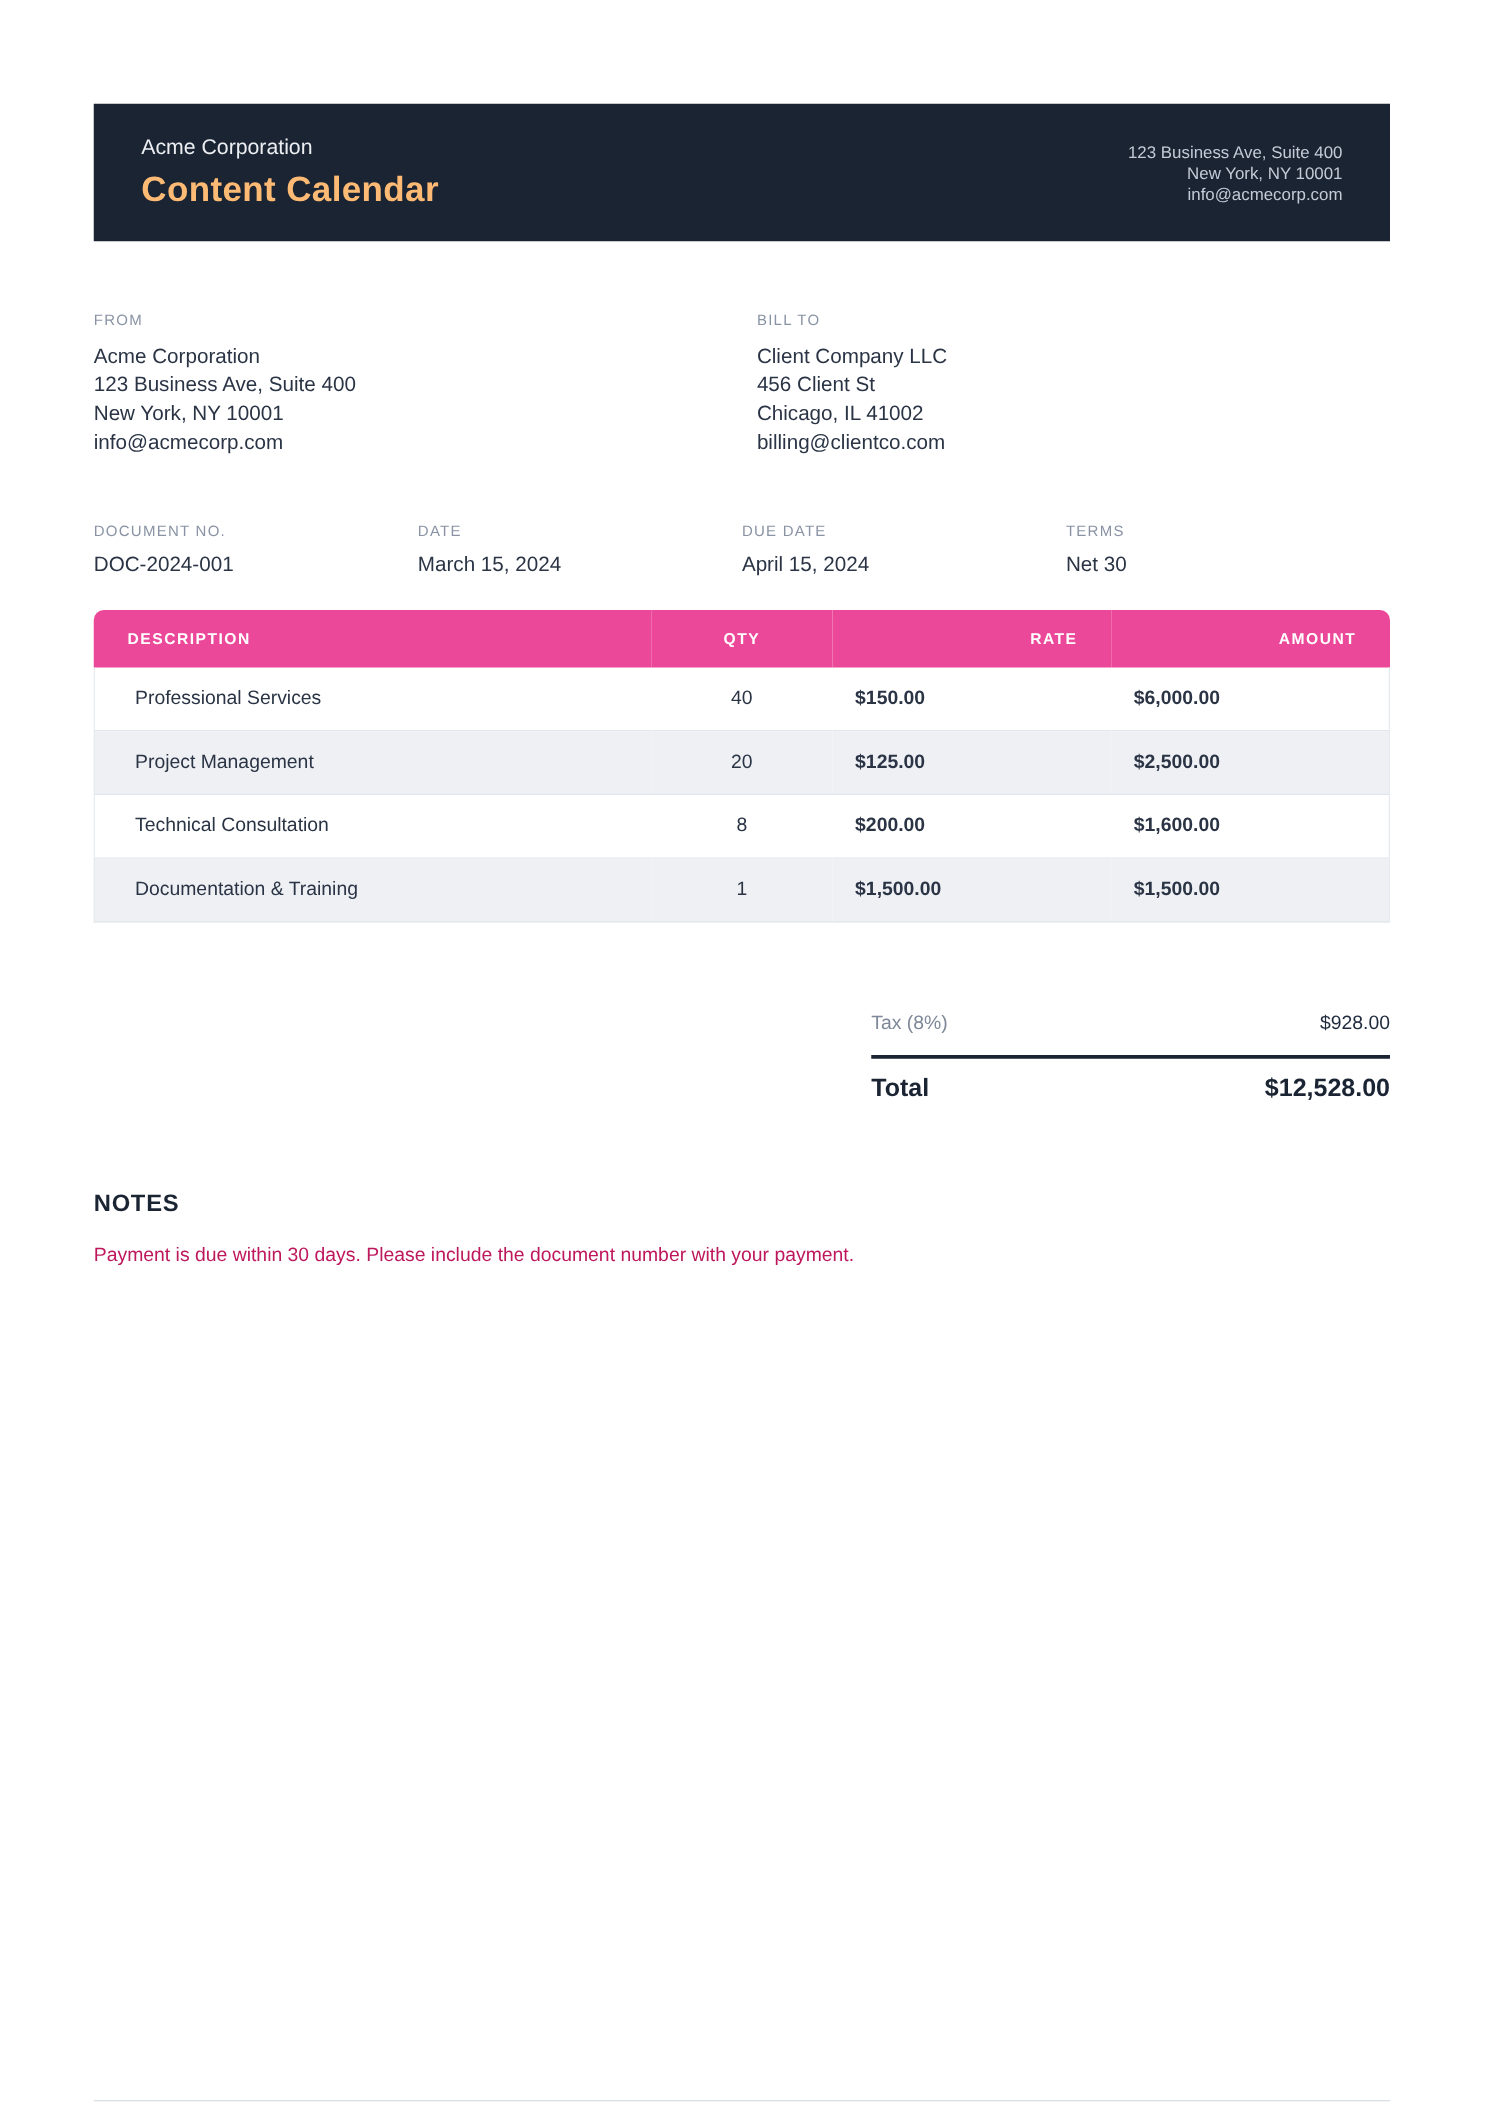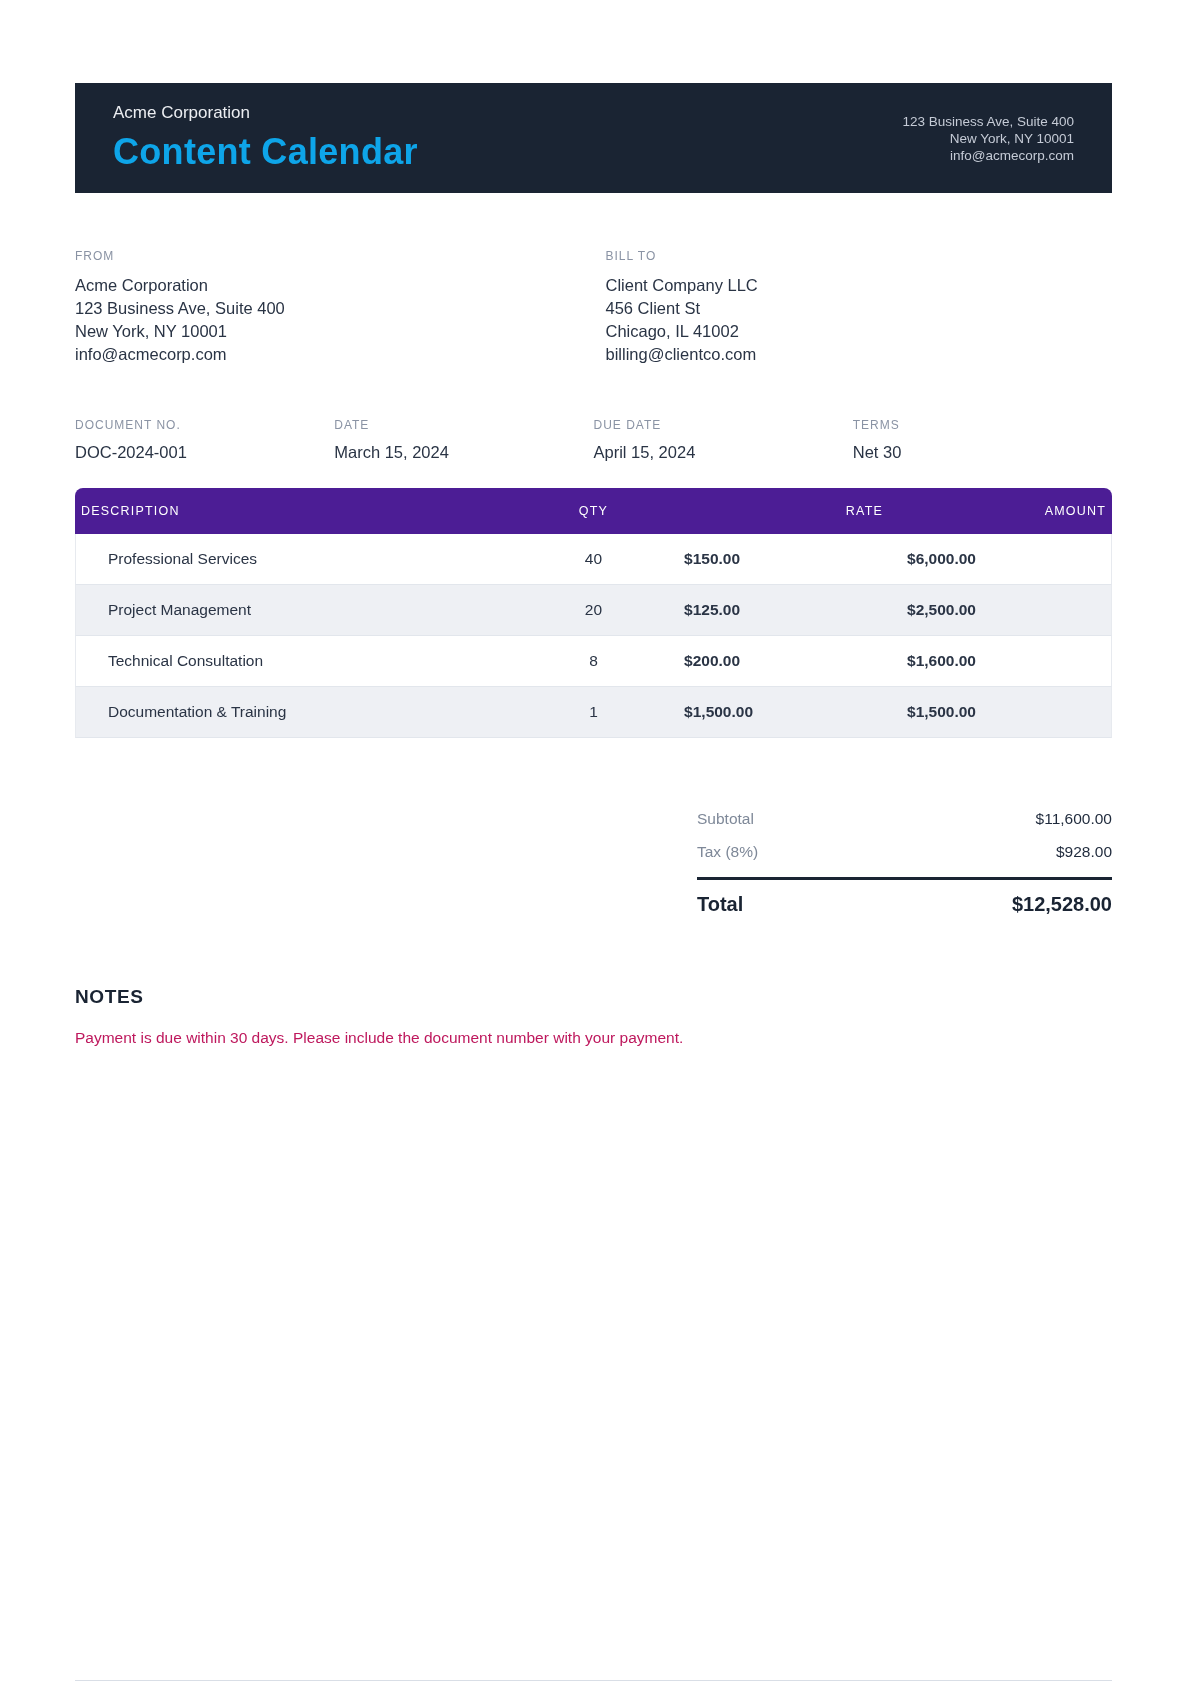--- a/index.html
+++ b/index.html
@@ -18,21 +18,21 @@
   .header-band {
     margin-top: 83px;
     height: 110px;
     background: #1a2433;
     display: flex;
     align-items: center;
     justify-content: space-between;
     padding: 0 38px;
   }
   .company-name { color: #eceef2; font-size: 17px; margin-bottom: 8px; }
-  .doc-title { color: #0ea5e9; font-size: 36px; font-weight: bold; letter-spacing: 0.3px; }
+  .doc-title { color: #fdba74; font-size: 28px; font-weight: bold; letter-spacing: 0.3px; }
   .header-address { text-align: right; color: #c5cbd6; font-size: 13.5px; line-height: 17px; }
 
   
   .parties {
     margin-top: 56px;
     display: grid;
     grid-template-columns: 1fr 1fr;
     gap: 24px;
   }
   .party-label, .meta-label {
@@ -53,26 +53,26 @@
   .meta-value { font-size: 16.5px; color: #2a3445; }
 
   
   table.items {
     margin-top: 26px;
     width: 100%;
     border-collapse: separate;
     border-spacing: 0;
   }
   table.items th {
-    background: #4c1d95;
+    background: #ec4899;
     color: #ffffff;
     font-size: 12.5px;
-    font-weight: normal;
+    font-weight: bold;
     letter-spacing: 1.2px;
-    padding: 16px 6px;
+    padding: 16px 27px;
     text-align: left;
   }
   table.items th:first-child { border-radius: 8px 0 0 0; width: 43%; }
   table.items th.col-qty { width: 14%; text-align: center; }
   table.items th.col-rate { width: 21.5%; text-align: right; }
   table.items th.col-amount { width: 21.5%; text-align: right; border-radius: 0 8px 0 0; }
   table.items td {
     font-size: 15.5px;
     color: #2a3445;
     padding: 16px 18px;
@@ -200,24 +200,20 @@
           <td>Documentation &amp; Training</td>
           <td class="c-qty">1</td>
           <td class="c-rate">$1,500.00</td>
           <td class="c-amount">$1,500.00</td>
         </tr>
       </tbody>
     </table>
 
     <div class="totals">
       <div class="trow">
-        <span class="tlabel">Subtotal</span>
-        <span class="tvalue">$11,600.00</span>
-      </div>
-      <div class="trow">
         <span class="tlabel">Tax (8%)</span>
         <span class="tvalue">$928.00</span>
       </div>
       <div class="tdivider"></div>
       <div class="trow total">
         <span class="tlabel">Total</span>
         <span class="tvalue">$12,528.00</span>
       </div>
     </div>
 

